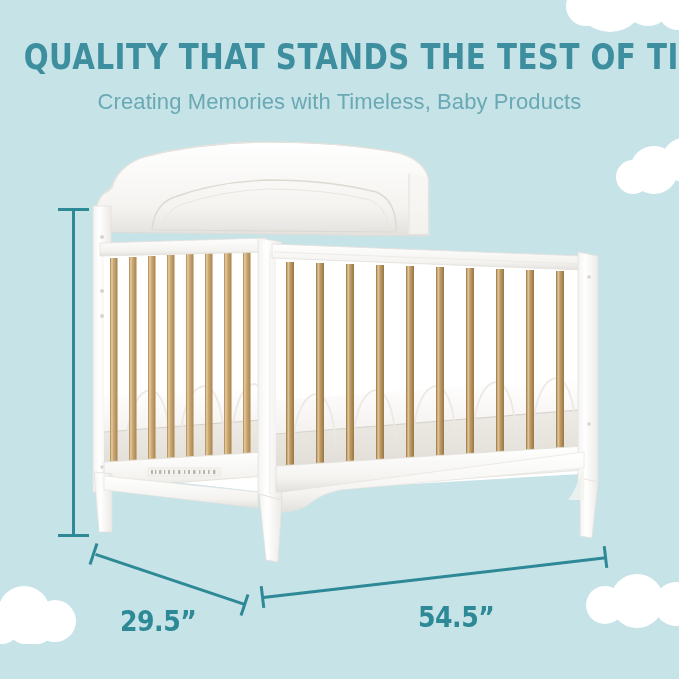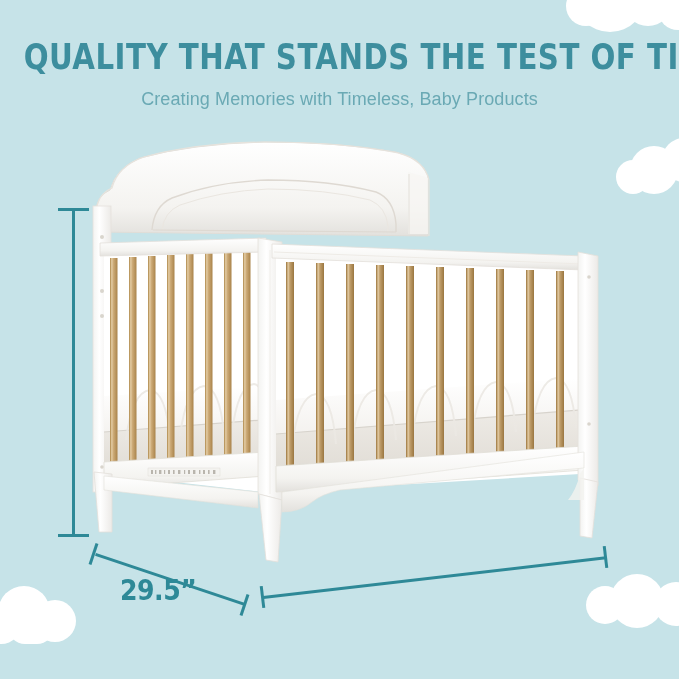--- a/index.html
+++ b/index.html
@@ -21,39 +21,39 @@
     font-weight:bold;
     font-size:35px;
     letter-spacing:0.5px;
     line-height:1;
     margin-top:40px;
     transform:scaleX(0.93);
     white-space:nowrap;
   }
   #subtitle{
     color:#6aa9b4;
-    font-size:18px;
+    font-size:22px;
     font-weight:400;
     margin-top:14px;
     letter-spacing:0.1px;
     white-space:nowrap;
   }
 
   
   .dimlabel{
     position:absolute;
     color:#2e8997;
     font-family:"Liberation Sans Narrow","DejaVu Sans Condensed","Liberation Sans",sans-serif;
     font-weight:bold;
     letter-spacing:-0.5px;
     z-index:25;
     white-space:nowrap;
   }
   #label-48{left:46px;top:164px;font-size:30px;}
-  #label-295{left:120px;top:574px;font-size:28px;}
+  #label-295{left:120px;top:605px;font-size:28px;}
   #label-545{left:418px;top:601px;font-size:28px;}
 
   .measline{position:absolute;background:#2e8997;z-index:24;}
 
   
   #vline{left:72px;top:210px;width:3px;height:326px;}
   #vcap-top{left:58px;top:208px;width:31px;height:3px;}
   #vcap-bot{left:58px;top:534px;width:31px;height:3px;}
 
   
@@ -314,14 +314,15 @@
 
   <div class="measline" id="dline-d"></div>
   <div class="measline" id="dcap-l"></div>
   <div class="measline" id="dcap-r"></div>
 
   <div class="measline" id="wline"></div>
   <div class="measline" id="wcap-l"></div>
   <div class="measline" id="wcap-r"></div>
 
   <div class="dimlabel" id="label-295">29.5”</div>
+  <div class="dimlabel" id="label-545">54.5”</div>
 
 </div>
 
 </body></html>

